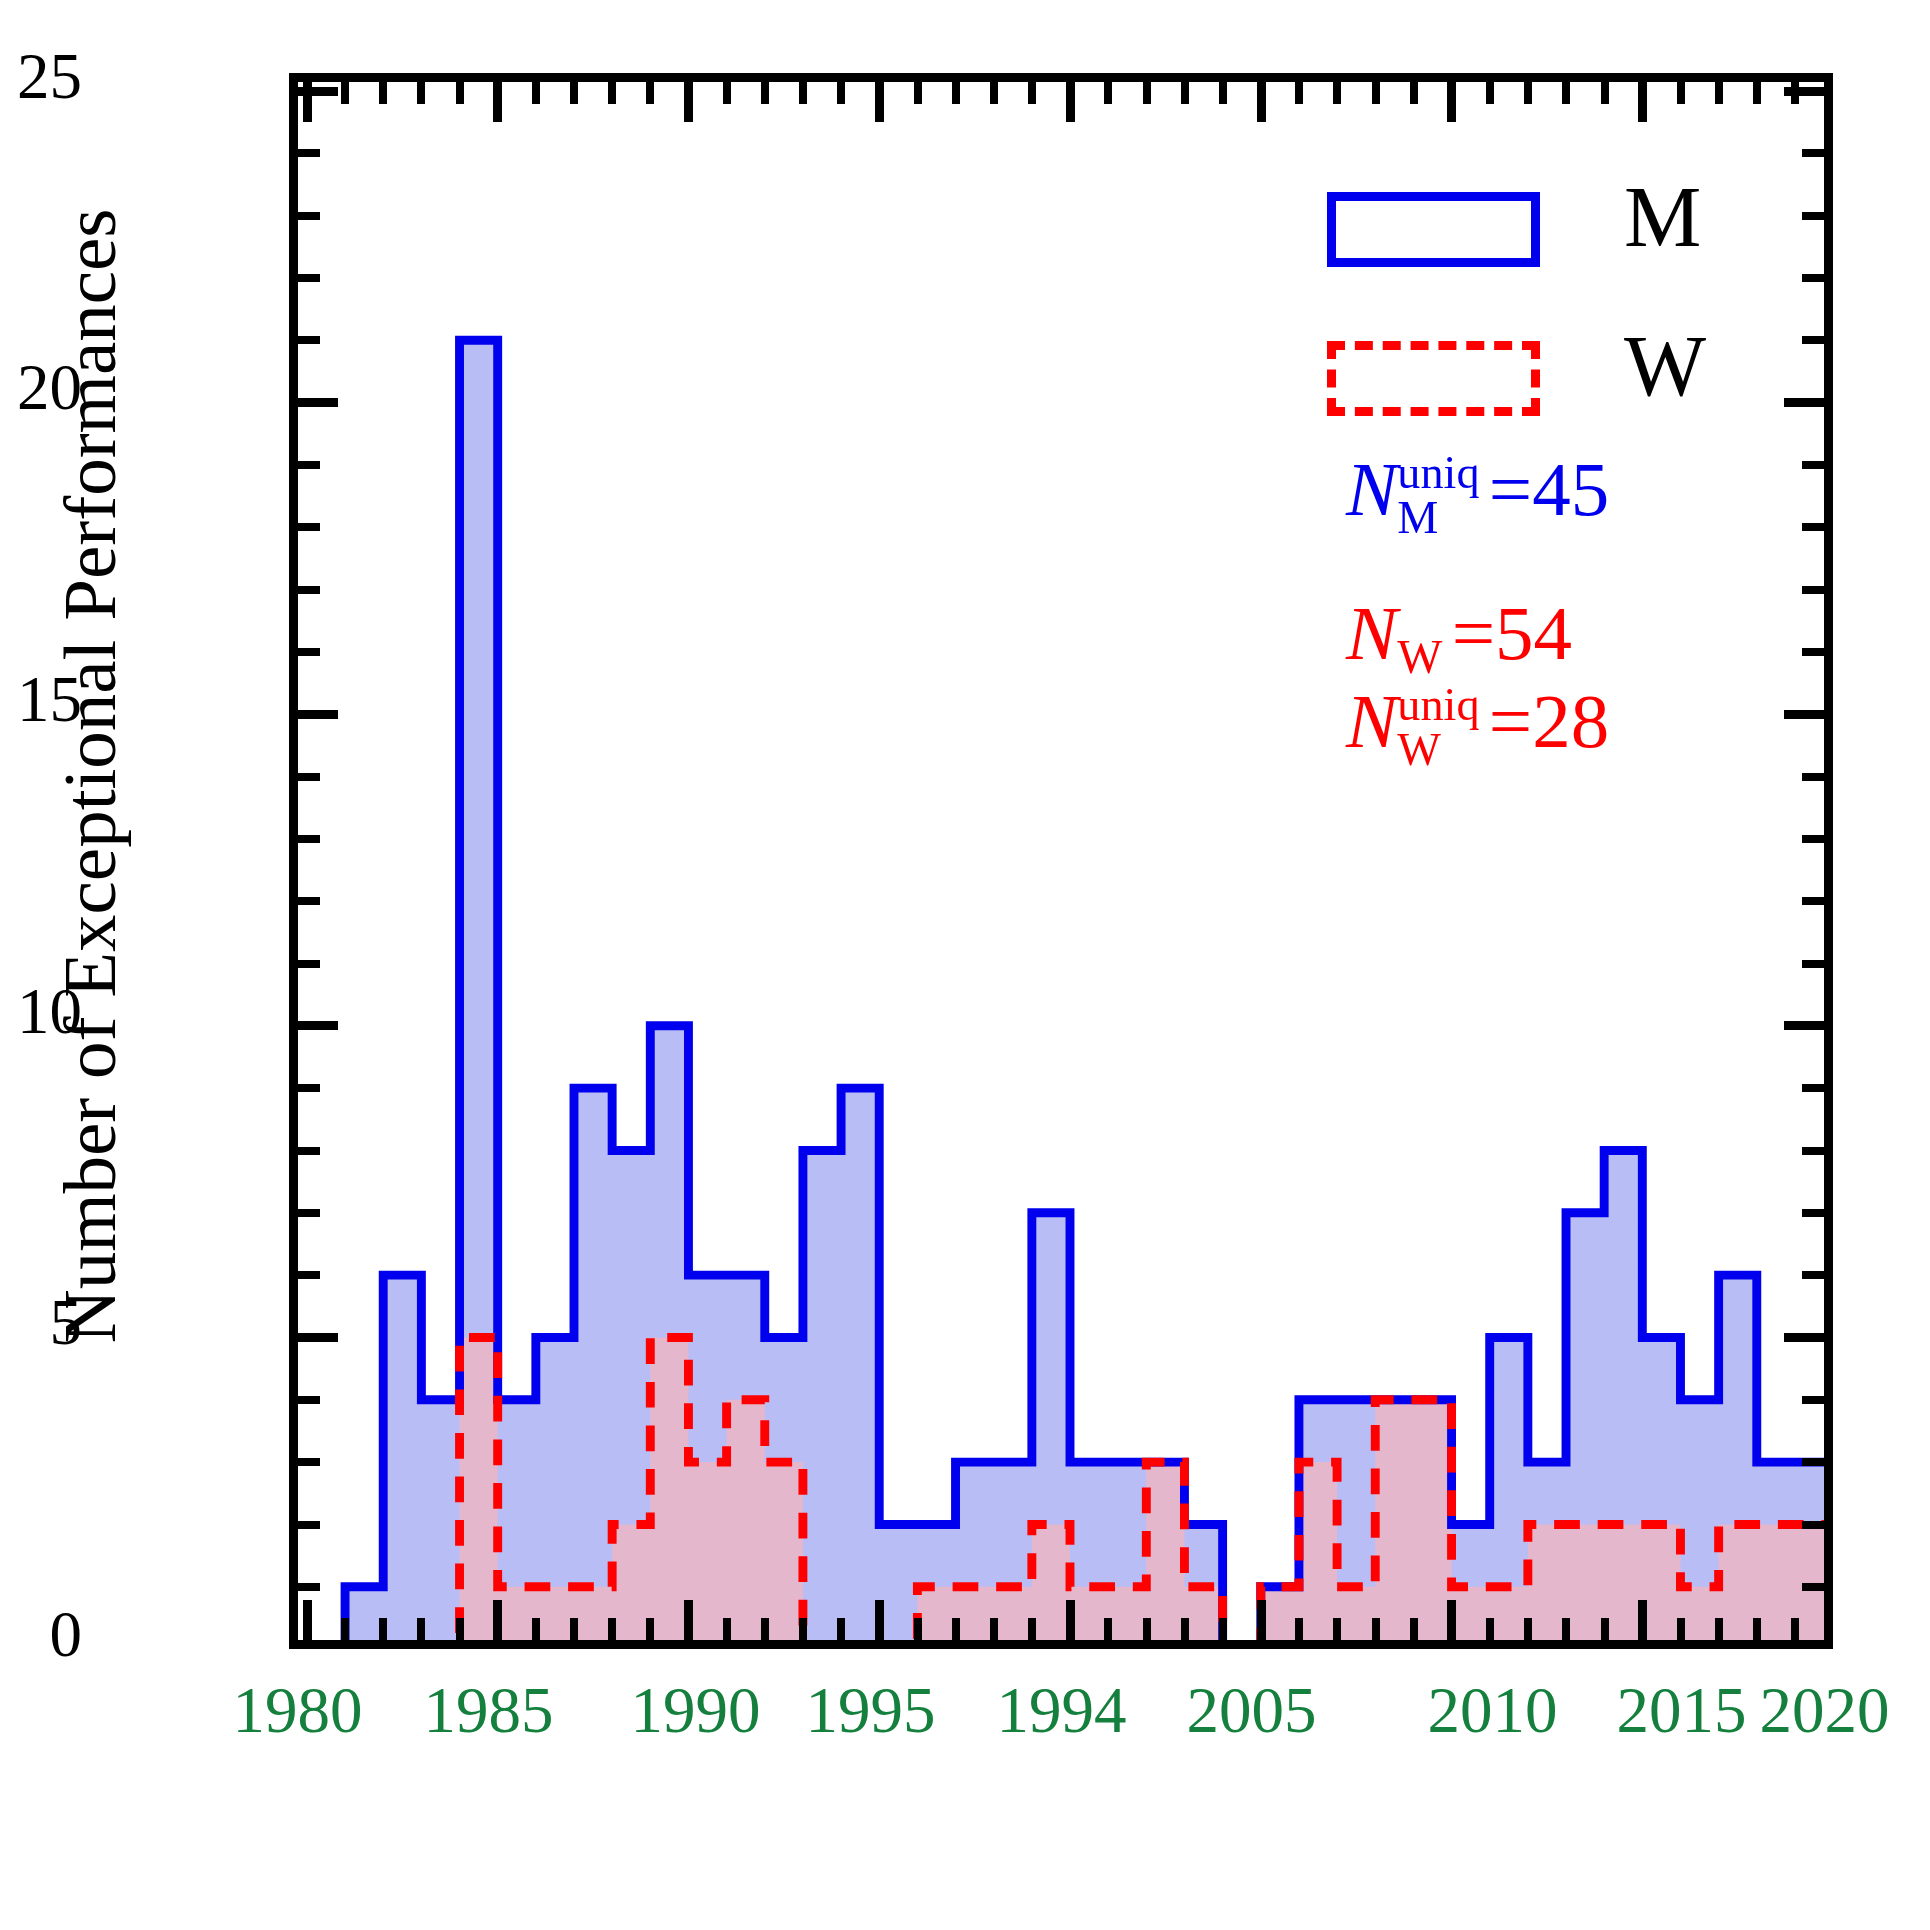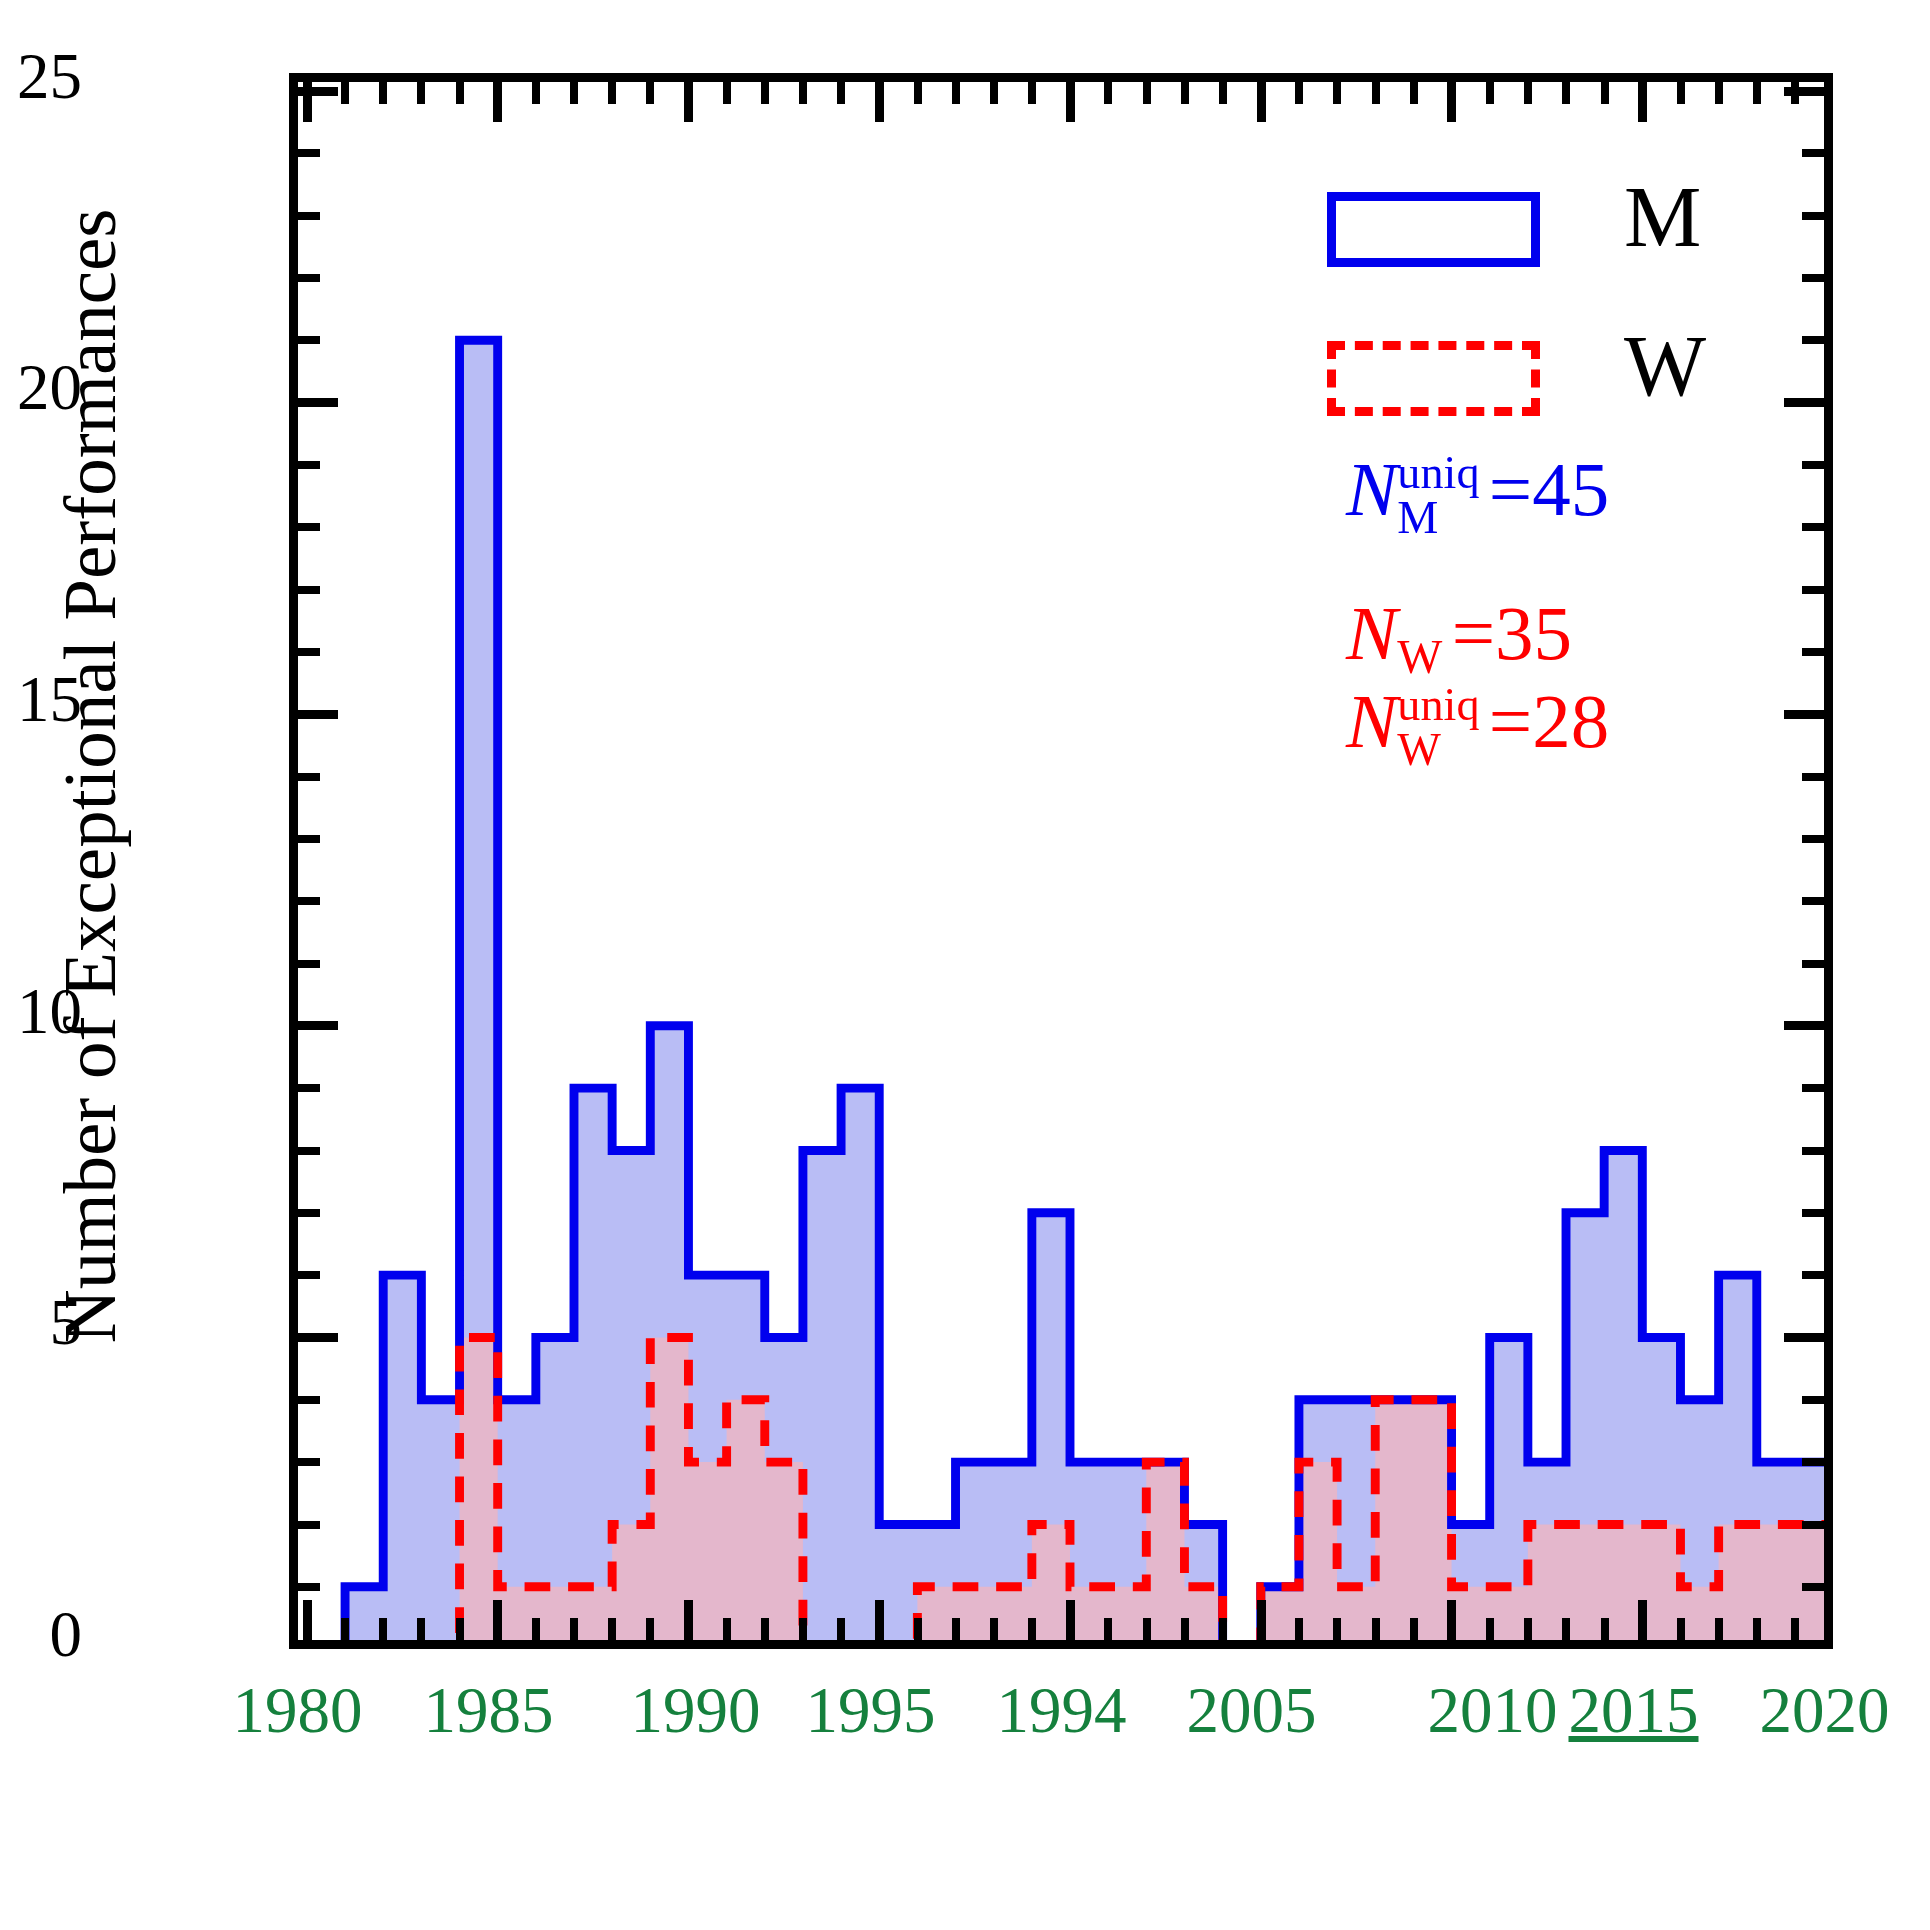--- a/index.html
+++ b/index.html
@@ -224,42 +224,42 @@
       <div class="ylab" style="top: 662px;">15</div>
       <div class="ylab" style="top: 350px;">20</div>
       <div class="ylab" style="top: 39px;">25</div>
       <div class="xlab" style="left: 169px;">1980</div>
       <div class="xlab" style="left: 360px;">1985</div>
       <div class="xlab" style="left: 567px;">1990</div>
       <div class="xlab" style="left: 742px;">1995</div>
       <div class="xlab" style="left: 933px;">1994</div>
       <div class="xlab" style="left: 1123px;">2005</div>
       <div class="xlab" style="left: 1364px;">2010</div>
-      <div class="xlab" style="left: 1505px; text-decoration: underline;">2015</div>
+      <div class="xlab" style="left: 1553px;">2015</div>
       <div class="xlab" style="left: 1696px;">2020</div>
     </div>
 
   <div id="legend">
     <div class="lrow">
       <div class="lkey m"></div>
       <div class="llab">M</div>
     </div>
     <div class="lrow">
       <div class="lkey w"></div>
       <div class="llab">W</div>
     </div>
   </div>
 
   <div id="annot">
     <div class="aline aM">
       <span class="nsym">N</span><span class="supsub"><span style="display:block">uniq</span><span style="display:block">M</span></span><span class="eq">=</span><span>45</span>
     </div>
     <div class="gap"></div>
     <div class="aline aW">
-      <span class="nsym">N</span><span class="sub">W</span><span class="eq">=</span><span>35</span>
+      <span class="nsym">N</span><span class="sub">W</span><span class="eq">=</span><span>54</span>
     </div>
     <div class="aline aW">
       <span class="nsym">N</span><span class="supsub"><span style="display:block">uniq</span><span style="display:block">W</span></span><span class="eq">=</span><span>28</span>
     </div>
   </div>
 
 </div>
 
 
 </body></html>

